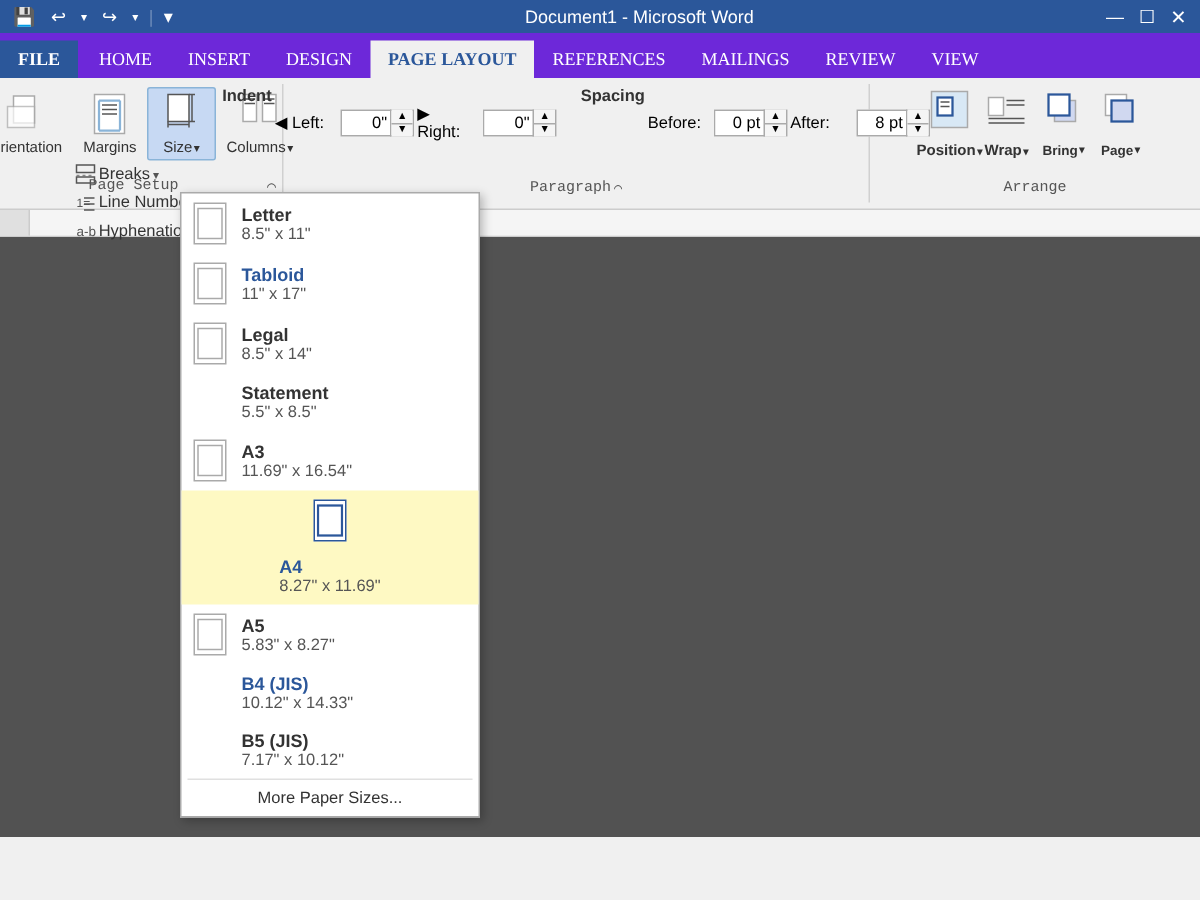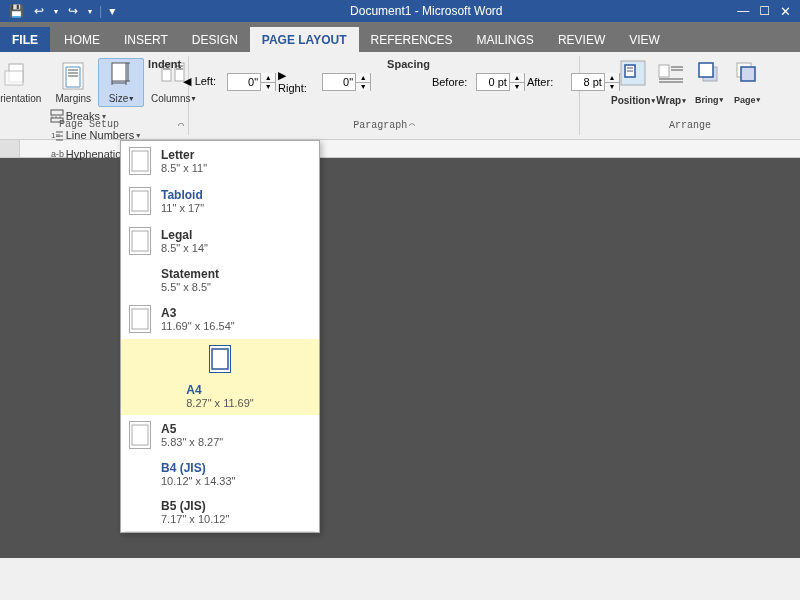--- a/index.html
+++ b/index.html
@@ -2,23 +2,24 @@
 <html><head>
   <meta charset="utf-8">
   <style>
     * { box-sizing: border-box; margin: 0; padding: 0; }
     body { font-family: 'Segoe UI', Arial, sans-serif; font-size: 12px; background: #f0f0f0; user-select: none; }
 
     
     #tab-row {
       display: flex;
       align-items: flex-end;
-      background: #737373;
+      background: #6d28d9;
       height: 30px;
       padding-top: 5px;
+      font-family: Liberation Serif, serif;
     }
     .tab {
       padding: 4px 12px;
       font-size: 12px;
       color: white;
       cursor: pointer;
       height: 25px;
       display: flex;
       align-items: center;
       background: transparent;
@@ -194,21 +195,21 @@
       flex: 1;
       min-height: 400px;
       display: flex;
       justify-content: center;
       padding-top: 20px;
     }
 
     
     #size-dropdown {
       position: absolute;
-      top: 140px;
+      top: 128px;
       left: 120px;
       width: 200px;
       background: white;
       border: 1px solid #aaa;
       box-shadow: 2px 2px 6px rgba(0,0,0,0.25);
       z-index: 100;
     }
 
     .size-item {
       display: flex;
@@ -612,17 +613,18 @@
 
   <div class="size-item">
     <div class="size-info" style="padding-left:32px">
       <span class="size-name black">B5 (JIS)</span>
       <span class="size-dim">7.17" x 10.12"</span>
     </div>
   </div>
 
   <div class="size-divider"></div>
 
+  <div class="more-btn">More Paper Sizes...</div>
 
 </div>
 
 <div id="doc-area" style="height:120px;">
 </div>
 
 </body></html>

